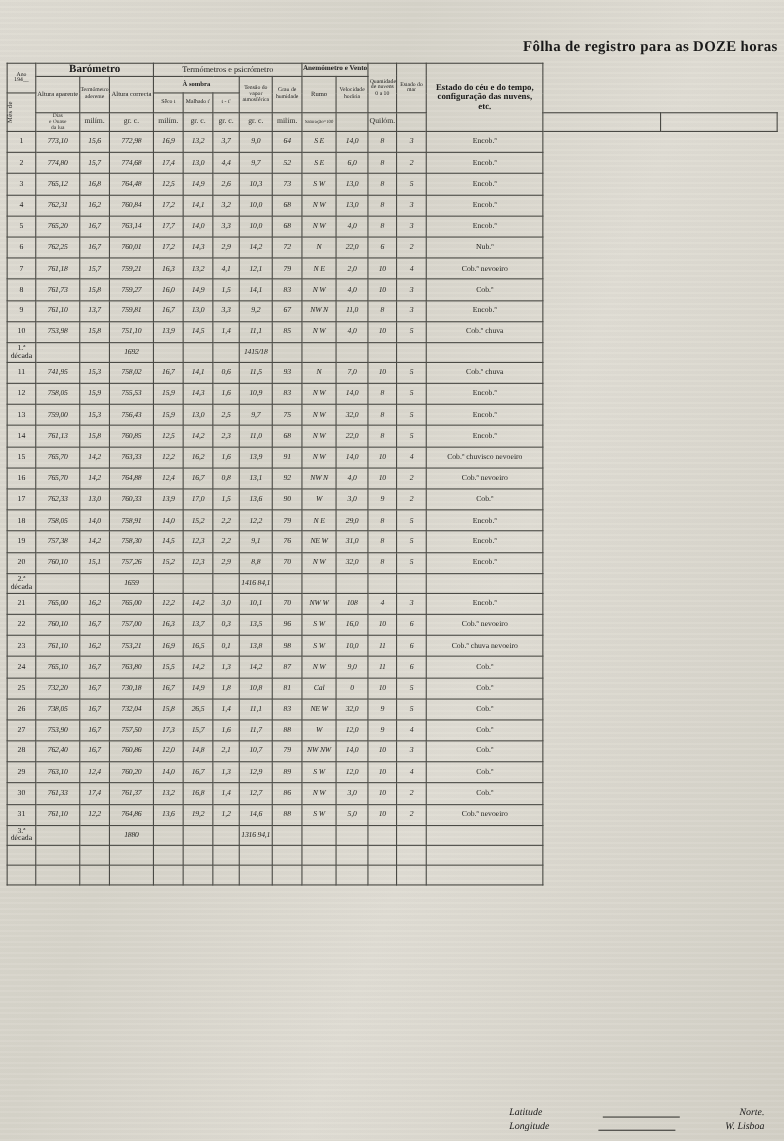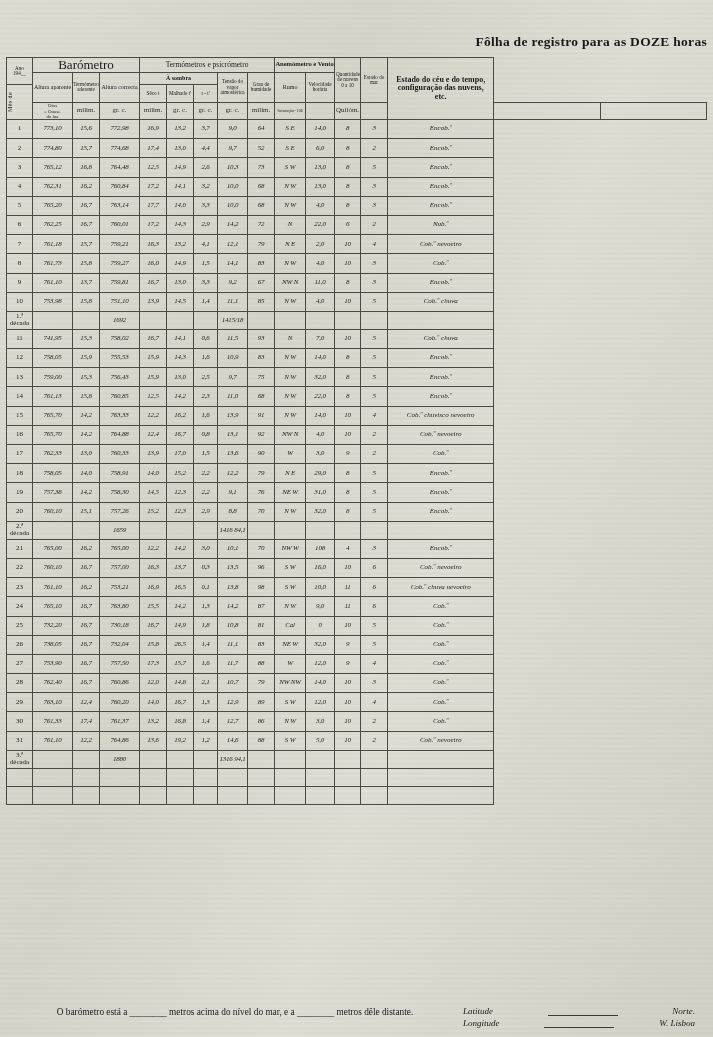--- a/index.html
+++ b/index.html
@@ -57,21 +57,20 @@
     font-family:"Liberation Serif", serif;
     font-size:9.4px;
     font-style:italic;
     letter-spacing:-0.2px;
     color:#23231f;
   }
   .obs{
     text-align:left;
     padding-left:8px;
     font-size:11.5px;
-    font-style:italic;
     color:#1d1d1a;
     font-family:"Liberation Serif", serif;
   }
   .decrow td{height:17px;font-size:8.5px;}
   .decadelabel{font-size:6.5px;line-height:1.05;}
   .blankrow td{height:17px;}
   .footleft{
     position:absolute;left:14px;bottom:16px;width:430px;text-align:center;font-size:9.3px;
   }
   .footright{
@@ -108,21 +107,21 @@
       <col>
     </colgroup>
 
     <tbody>
         <tr class="hdr">
       <td rowspan="2" style="height:26px;">
         <div class="hvsmall" style="white-space:pre-line">Ano
 194__</div>
       </td>
       <td colspan="3">
-        <span style="font-size:13px;font-weight:normal;">Barómetro</span>
+        <span style="font-size:10px;font-weight:bold;">Barómetro</span>
       </td>
       <td colspan="5">
         <span style="font-size:7.5px;font-weight:normal;">Termómetros e psicrómetro</span>
       </td>
       <td colspan="2">
         <div style="font-size:6.5px;font-weight:bold;">Anemómetro e Vento</div>
       </td>
       <td rowspan="3">
         <div class="hvsmall" style="padding:0 1px;">Quantidade de nuvens 0 a 10</div>
       </td>
@@ -786,21 +785,20 @@
           <td></td>
           <td></td>
           <td></td>
           <td></td>
           <td></td>
           <td></td>
         </tr>
       </tbody>
   </table>
 
-  <div class="footleft">O barómetro está a ________ metros acima do nível do mar, e a ________ metros dêle distante.</div>
 
   <div class="footright">
     <div>
       <span class="lbl">Latitude</span>
       <span class="ul"></span>
       <span class="lbl">Norte.</span>
     </div>
     <div>
       <span class="lbl">Longitude</span>
       <span class="ul"></span>

